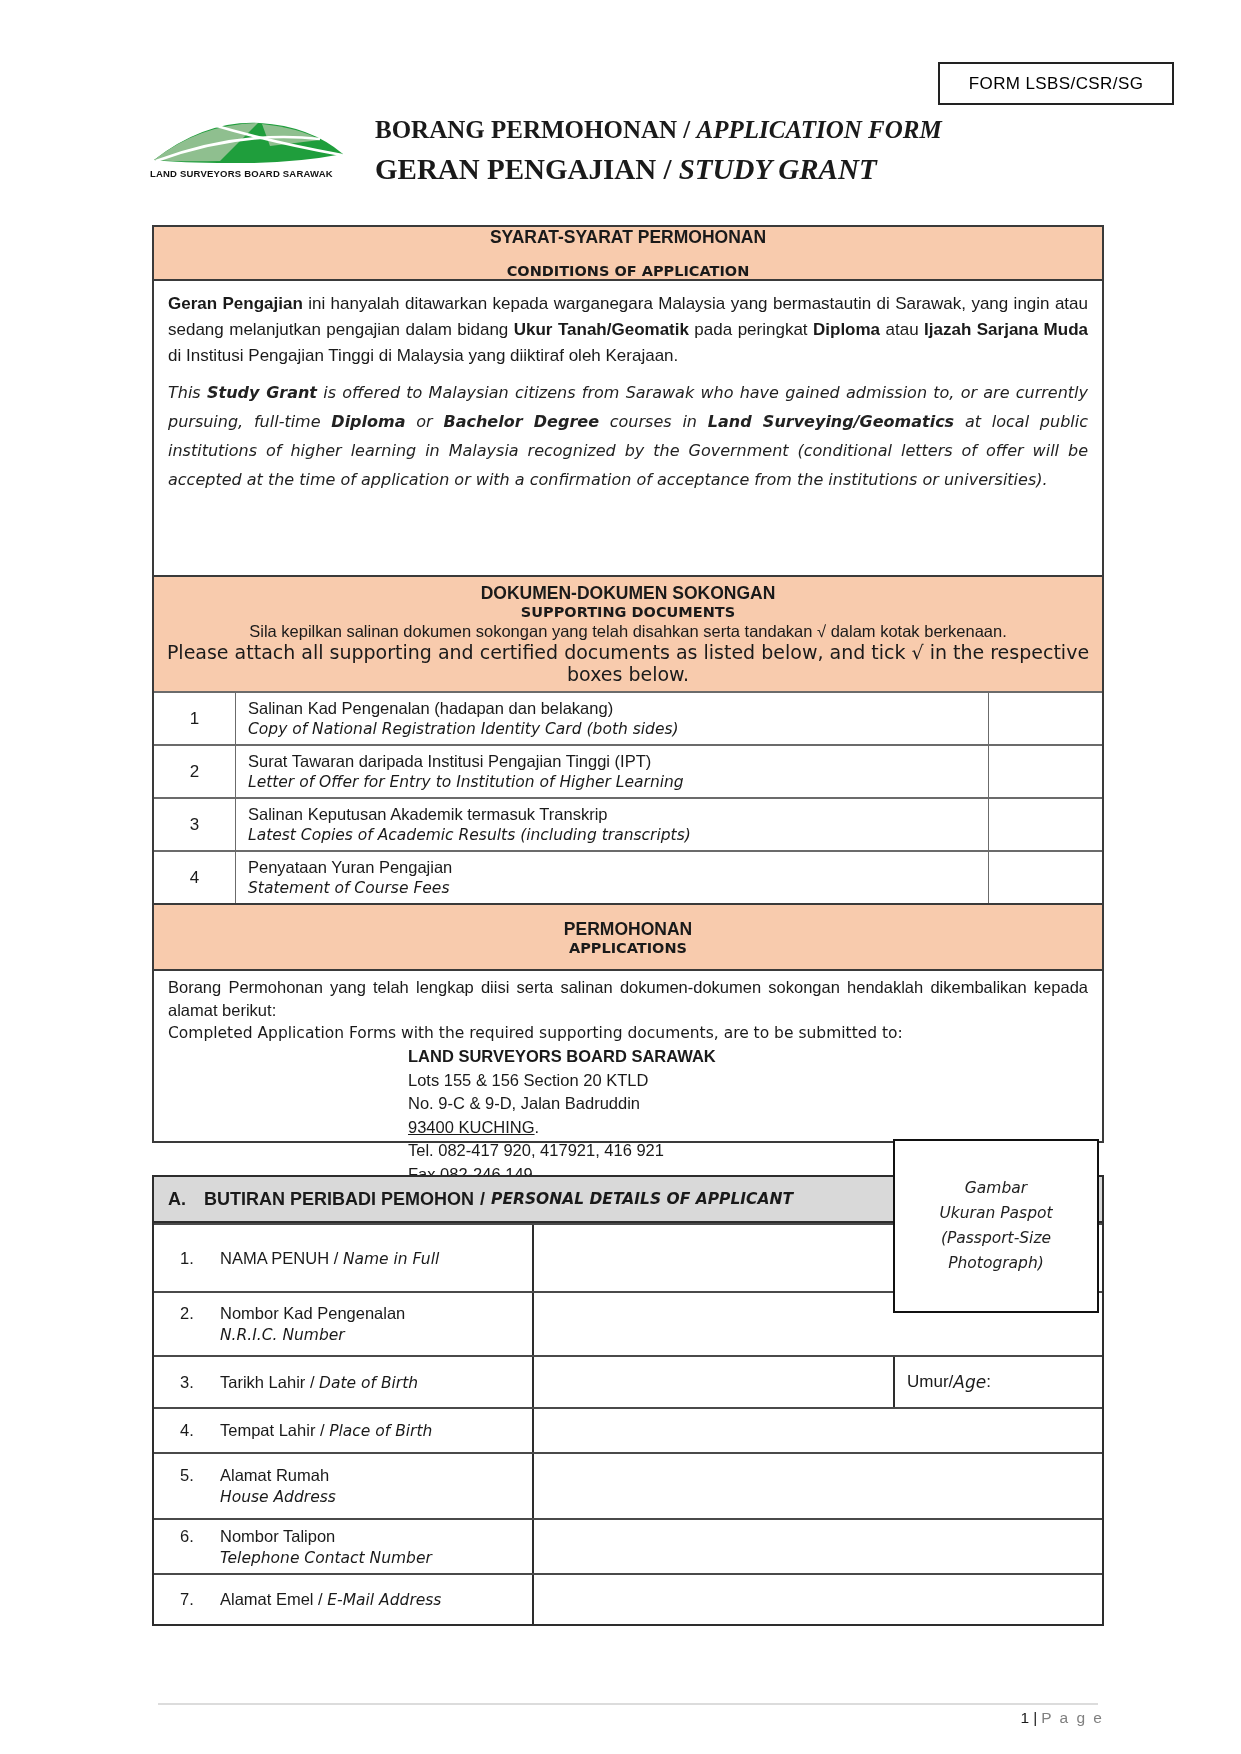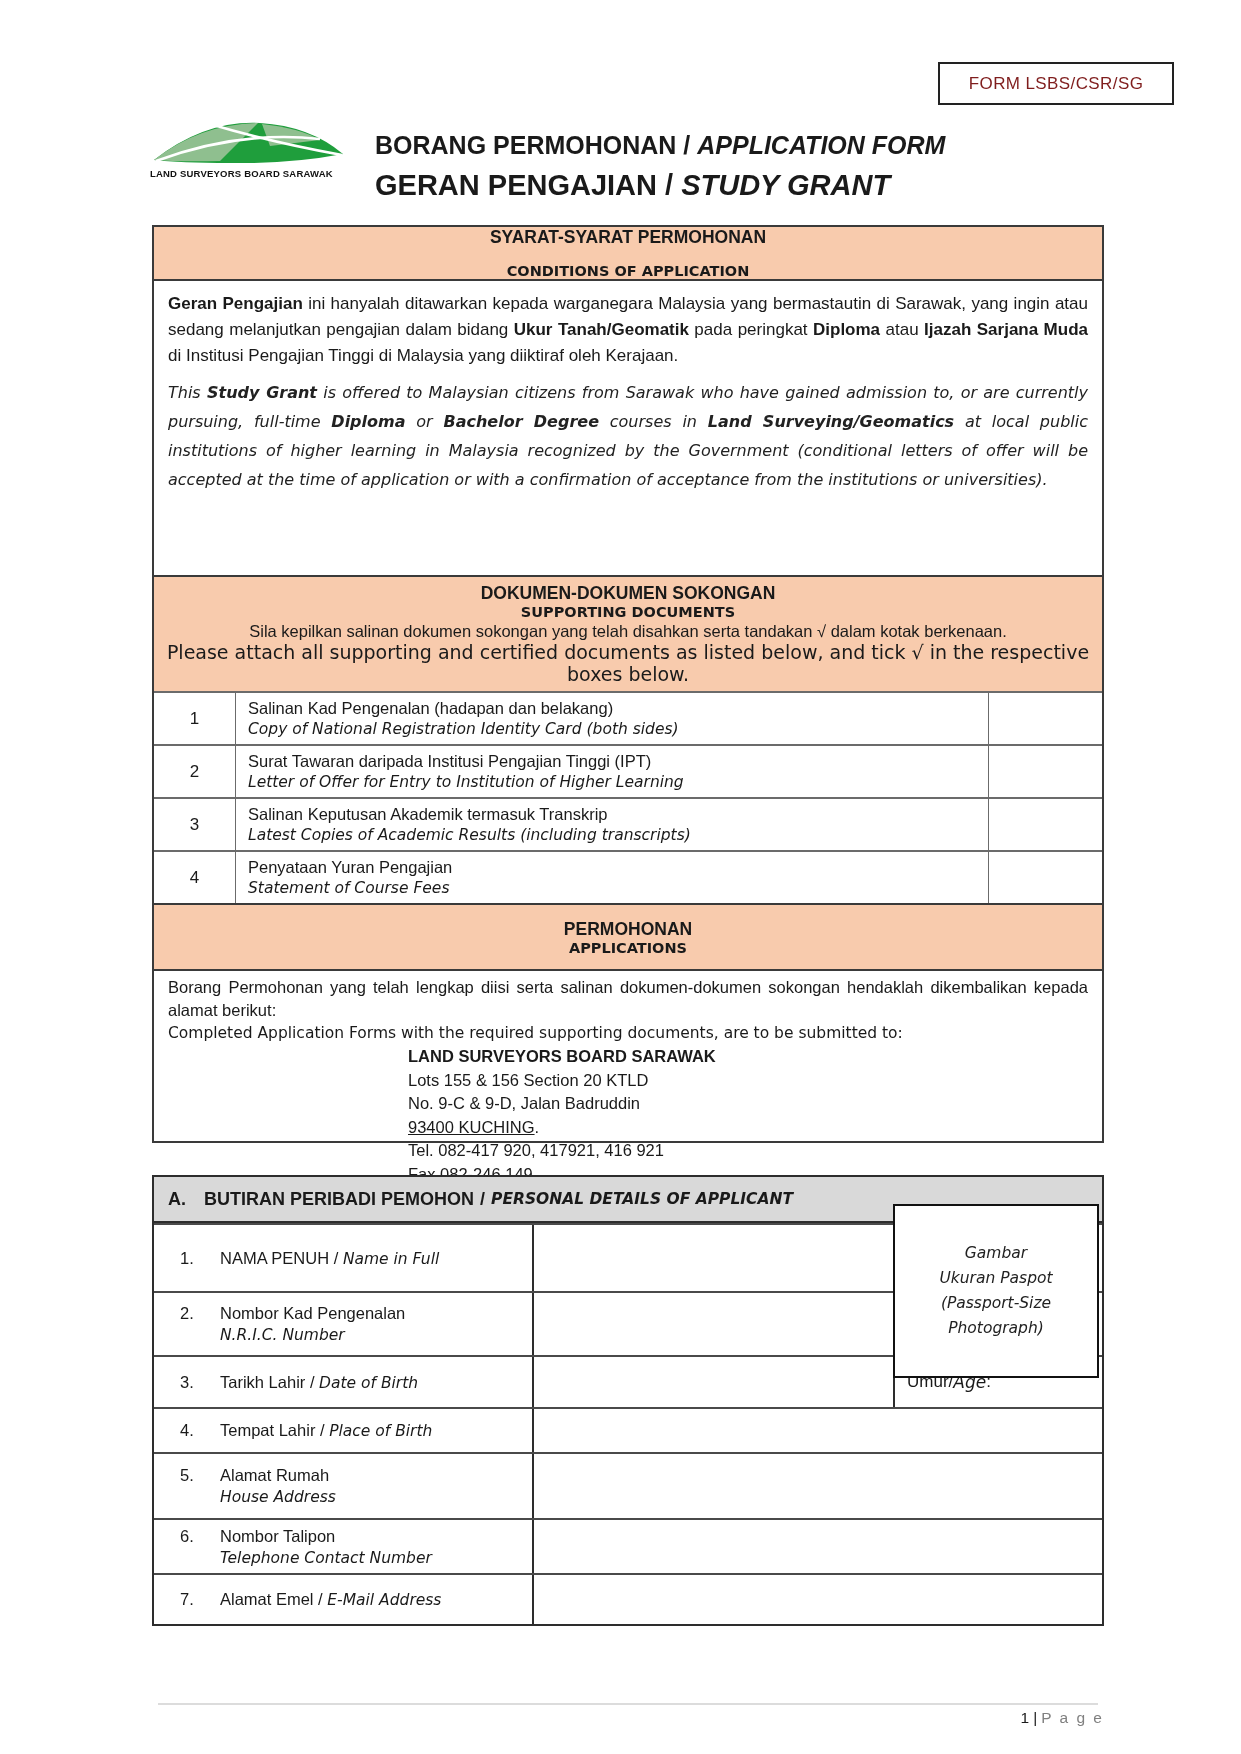--- a/index.html
+++ b/index.html
@@ -13,29 +13,29 @@
   *{margin:0;padding:0;box-sizing:border-box;}
   html,body{background:#ffffff;}
   .page{
     position:relative;width:1241px;height:1754px;background:#fff;
     font-family:"Liberation Sans",sans-serif;color:#1a1a1a;overflow:hidden;
   }
   
   .form-code-box{
     position:absolute;left:938px;top:62px;width:236px;height:43px;
     border:2px solid #222;display:flex;align-items:center;justify-content:center;
-    font-size:17px;letter-spacing:.4px;color:#7f1d1d;
+    font-size:17px;letter-spacing:.4px;color:#000000;
   }
   .logo{position:absolute;left:150px;top:116px;width:200px;}
   .logo svg{display:block;}
   .logo-caption{
     font-size:9.5px;font-weight:bold;letter-spacing:.2px;color:#111;
     margin-top:2px;white-space:nowrap;
   }
-  .titles{position:absolute;left:375px;top:130px;line-height:1.25;}
+  .titles{position:absolute;left:375px;top:114px;line-height:1.25;font-family:Liberation Serif, serif;}
   .title-line1{font-size:25px;font-weight:bold;white-space:nowrap;}
   .title-line2{font-size:29px;font-weight:bold;white-space:nowrap;margin-top:6px;}
   .title-en{font-style:italic;}
   
   .main-table{
     position:absolute;left:152px;top:225px;width:952px;height:918px;
     border:2px solid var(--border-dark);
   }
   .sec-header{
     background:var(--peach);text-align:center;
@@ -95,21 +95,21 @@
   .value-cell{border-left:2px solid #2d2d2d;}
   .r1{height:68px;} .r2{height:64px;} .r3{height:52px;} .r4{height:45px;}
   .r5{height:66px;} .r6{height:55px;} .r7{height:51px;}
   .r3{grid-template-columns:378px 361px 1fr;}
   .age-cell{
     border-left:2px solid #2d2d2d;display:flex;align-items:center;padding-left:12px;
     font-size:17px;
   }
   .age-en{font-style:italic;font-family:"DejaVu Sans",sans-serif;}
   .photo-box{
-    position:absolute;left:893px;top:1204px;width:206px;height:174px;
+    position:absolute;left:893px;top:1139px;width:206px;height:174px;
     background:#fff;border:2.5px solid #111;
     display:flex;flex-direction:column;align-items:center;justify-content:center;
     text-align:center;
   }
   .photo-box div{
     font-size:15.5px;font-style:italic;font-family:"DejaVu Sans",sans-serif;
     line-height:1.6;color:#222;
   }
   
   .footer-rule{position:absolute;left:158px;top:1703px;width:940px;height:2px;background:#dcdcdc;}

